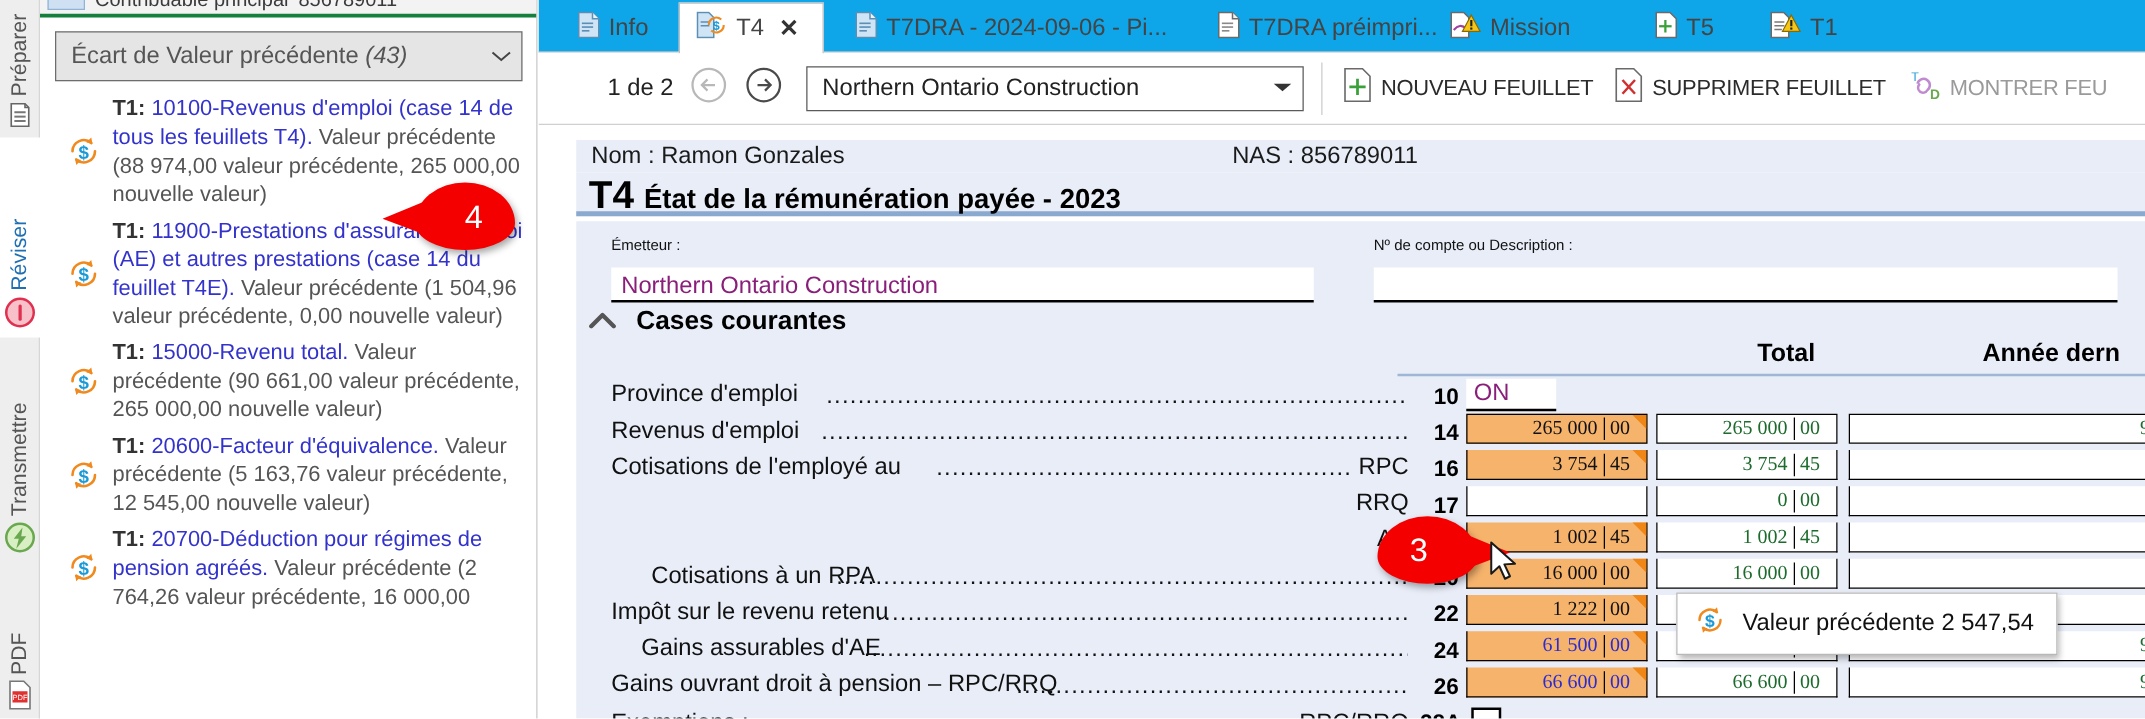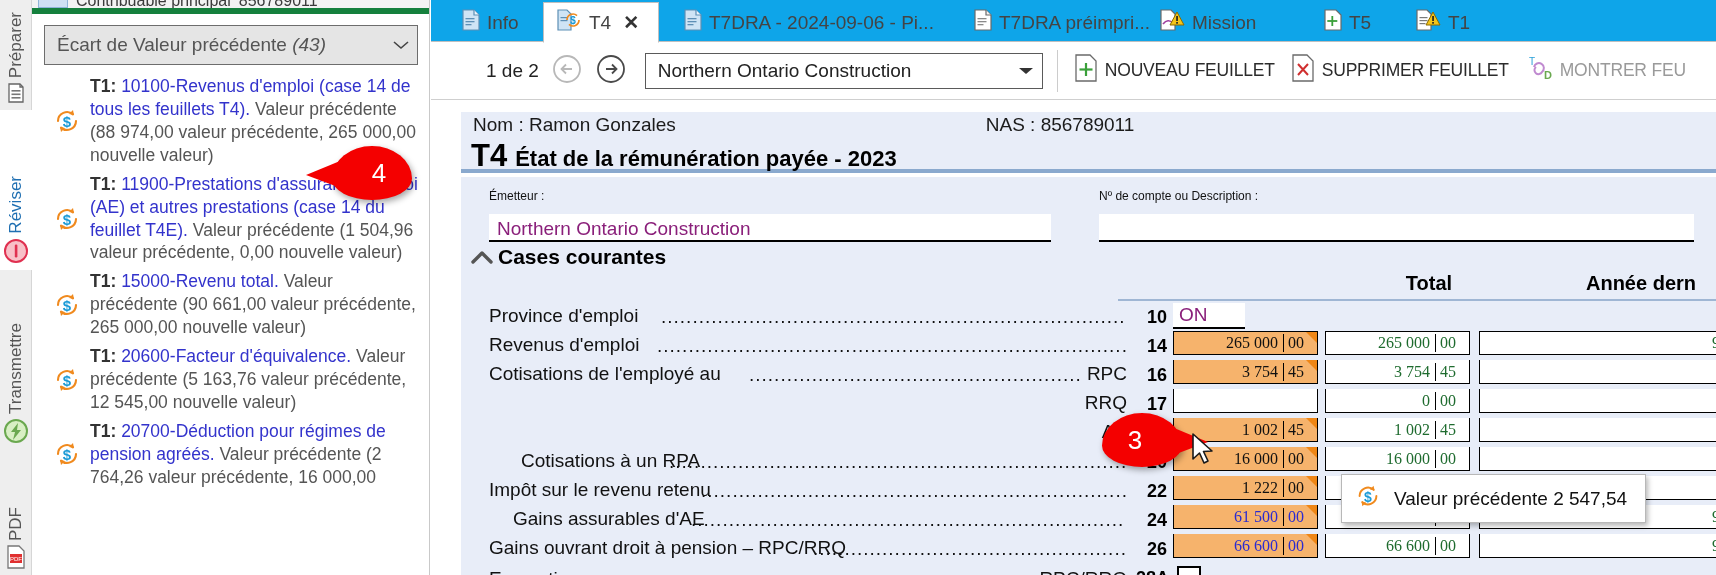--- a/index.html
+++ b/index.html
@@ -46,21 +46,21 @@
   #leftpanel {
     position: absolute; left: 32px; top: 0;
     width: 398px; height: 575px;
     background: #ffffff;
     border-right: 1px solid #c9c9c9;
     overflow: hidden;
   }
   #panel-topbar {
     position: absolute; left: 0; top: 0; width: 398px; height: 14px;
     background: #f3f3f3;
-    border-bottom: 6px solid #15803d;
+    border-bottom: 3px solid #15803d;
     overflow: hidden;
   }
   #panel-topbar-inner {
     position: absolute; left: 6px; top: -8px;
     display: flex; align-items: center; gap: 8px;
     font-size: 16px; color: #3b3b3b; white-space: nowrap;
   }
   .mini-chip {
     width: 30px; height: 14px;
     background: #cfe0f2; border: 1px solid #8fb4d8;
@@ -208,21 +208,21 @@
   .fieldlabel { position: absolute; font-size: 12px; color: #111; }
   .entryline {
     position: absolute; background: #ffffff;
     border-bottom: 2px solid #000;
   }
   .entryval {
     position: absolute; font-size: 19px; color: #8a1f7a;
   }
   #section-header {
     position: absolute; left: 10px; top: 68px;
-    display: flex; align-items: center; gap: 5px;
+    display: flex; align-items: center; gap: 16px;
     font-size: 21px; font-weight: bold; color: #000;
   }
 
   .rowlabel {
     position: absolute; font-size: 19px; color: #111;
     white-space: nowrap;
   }
   .leader {
     position: absolute; height: 19px;
     overflow: hidden; white-space: nowrap;

